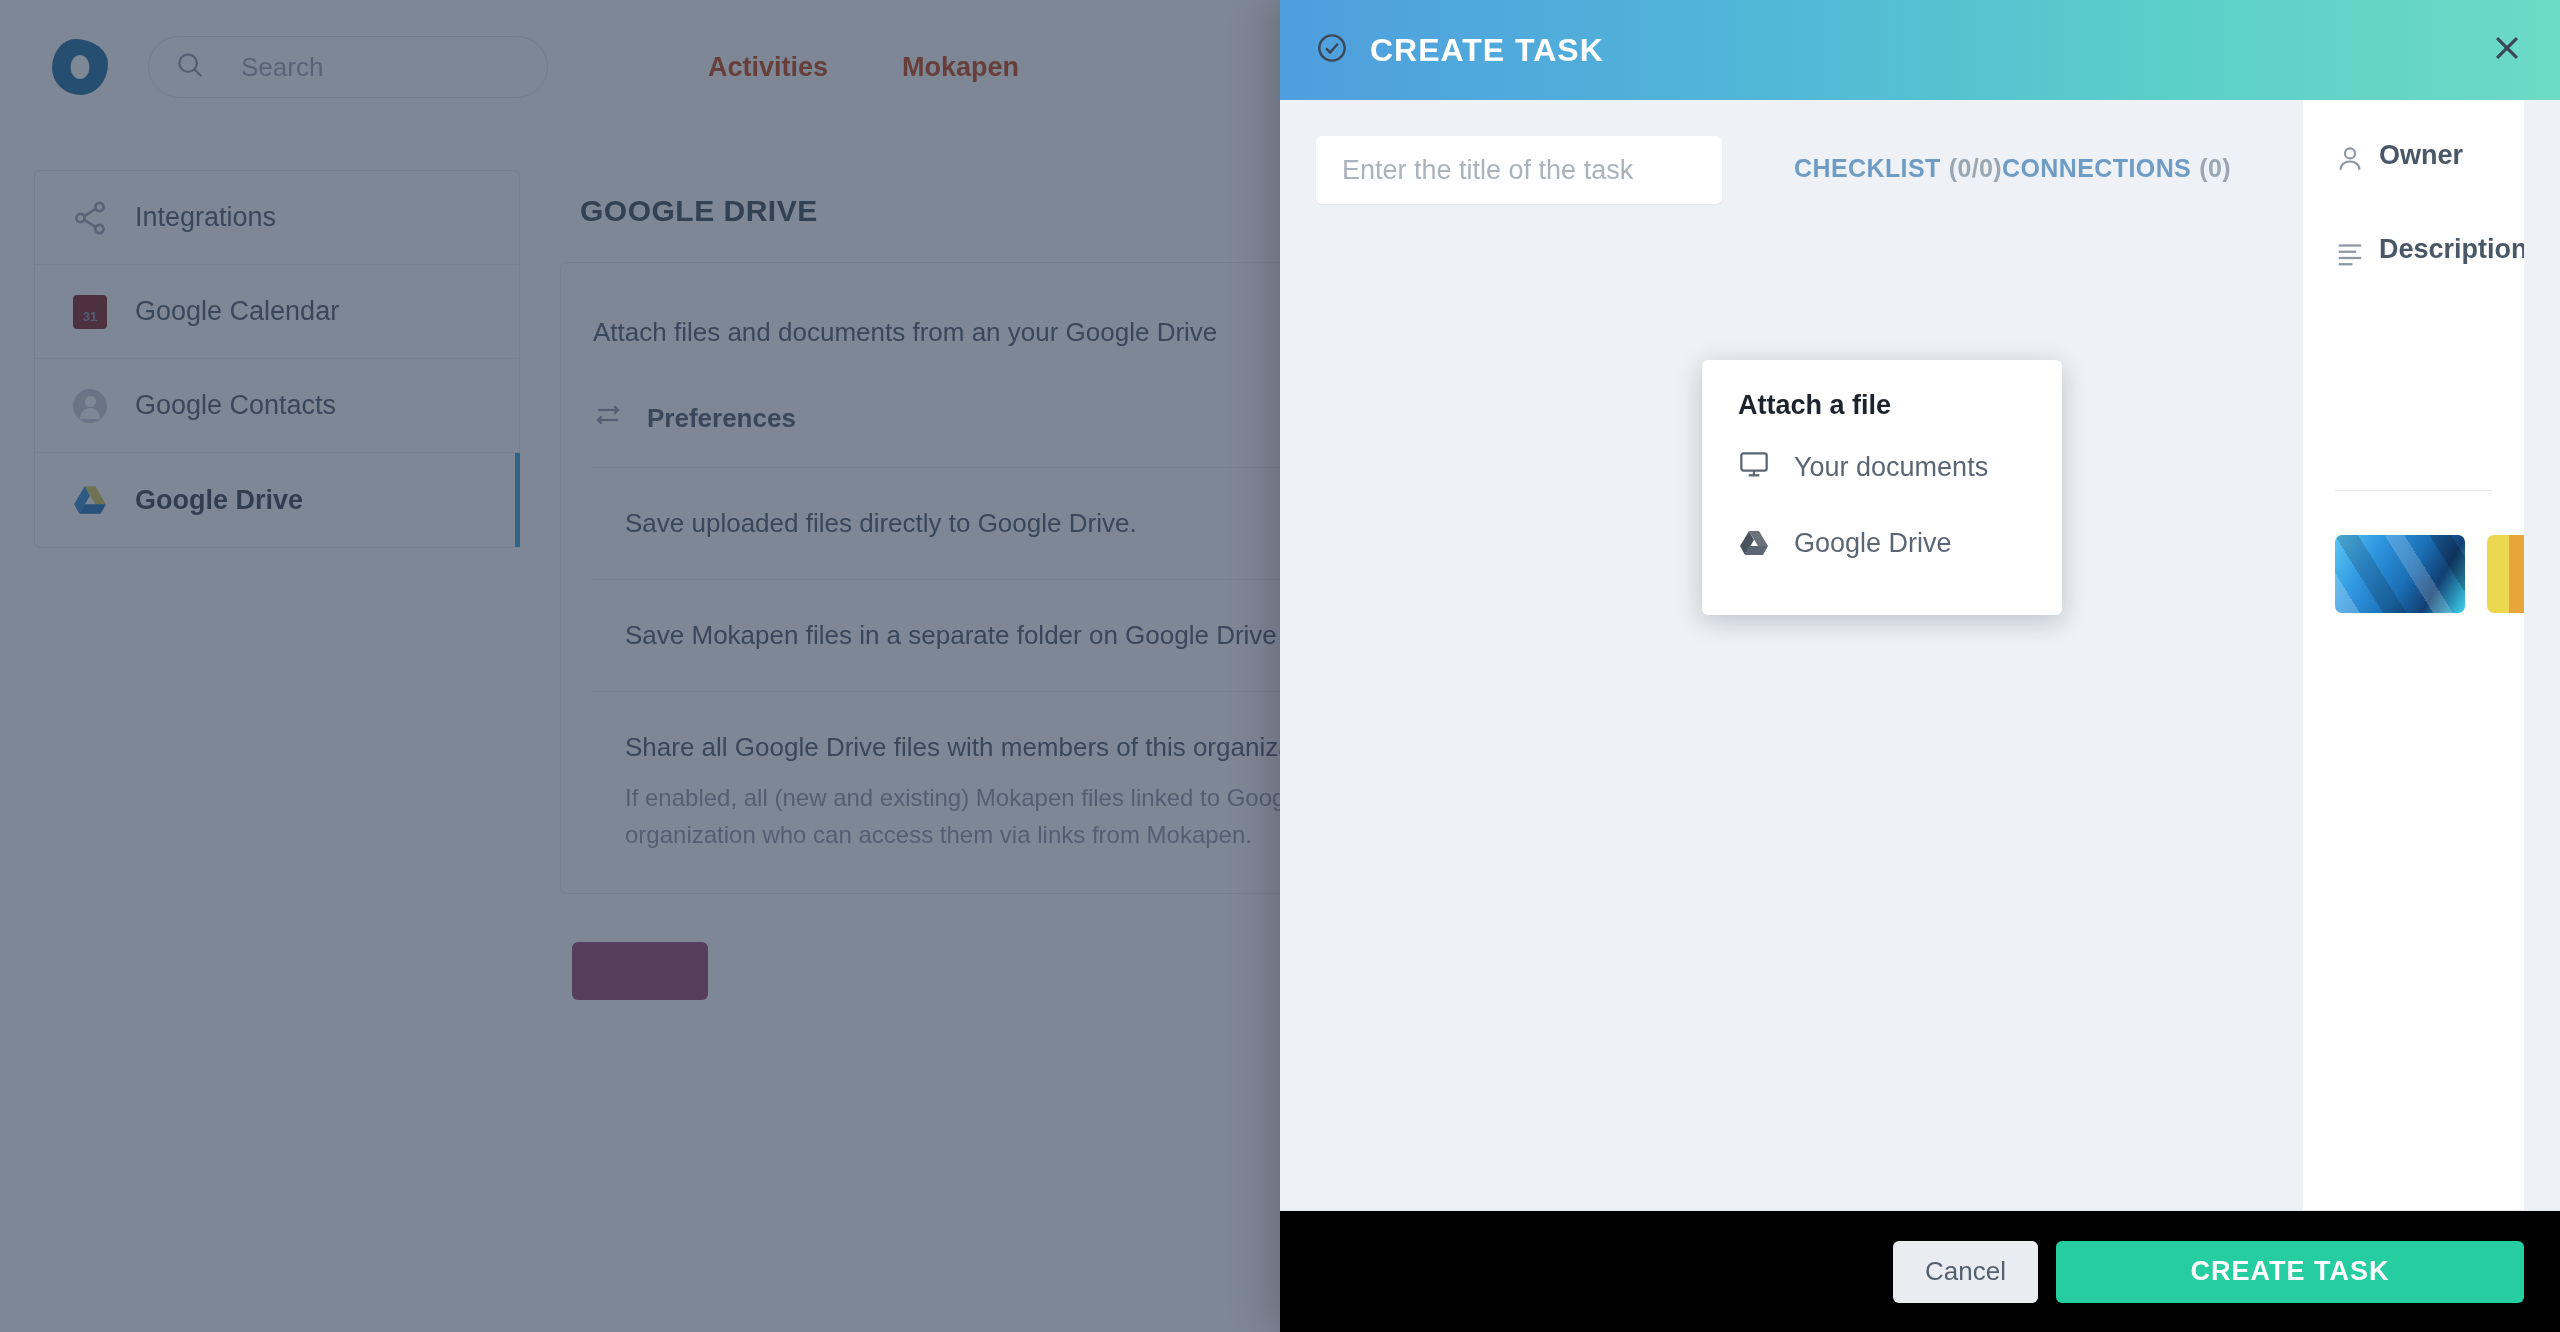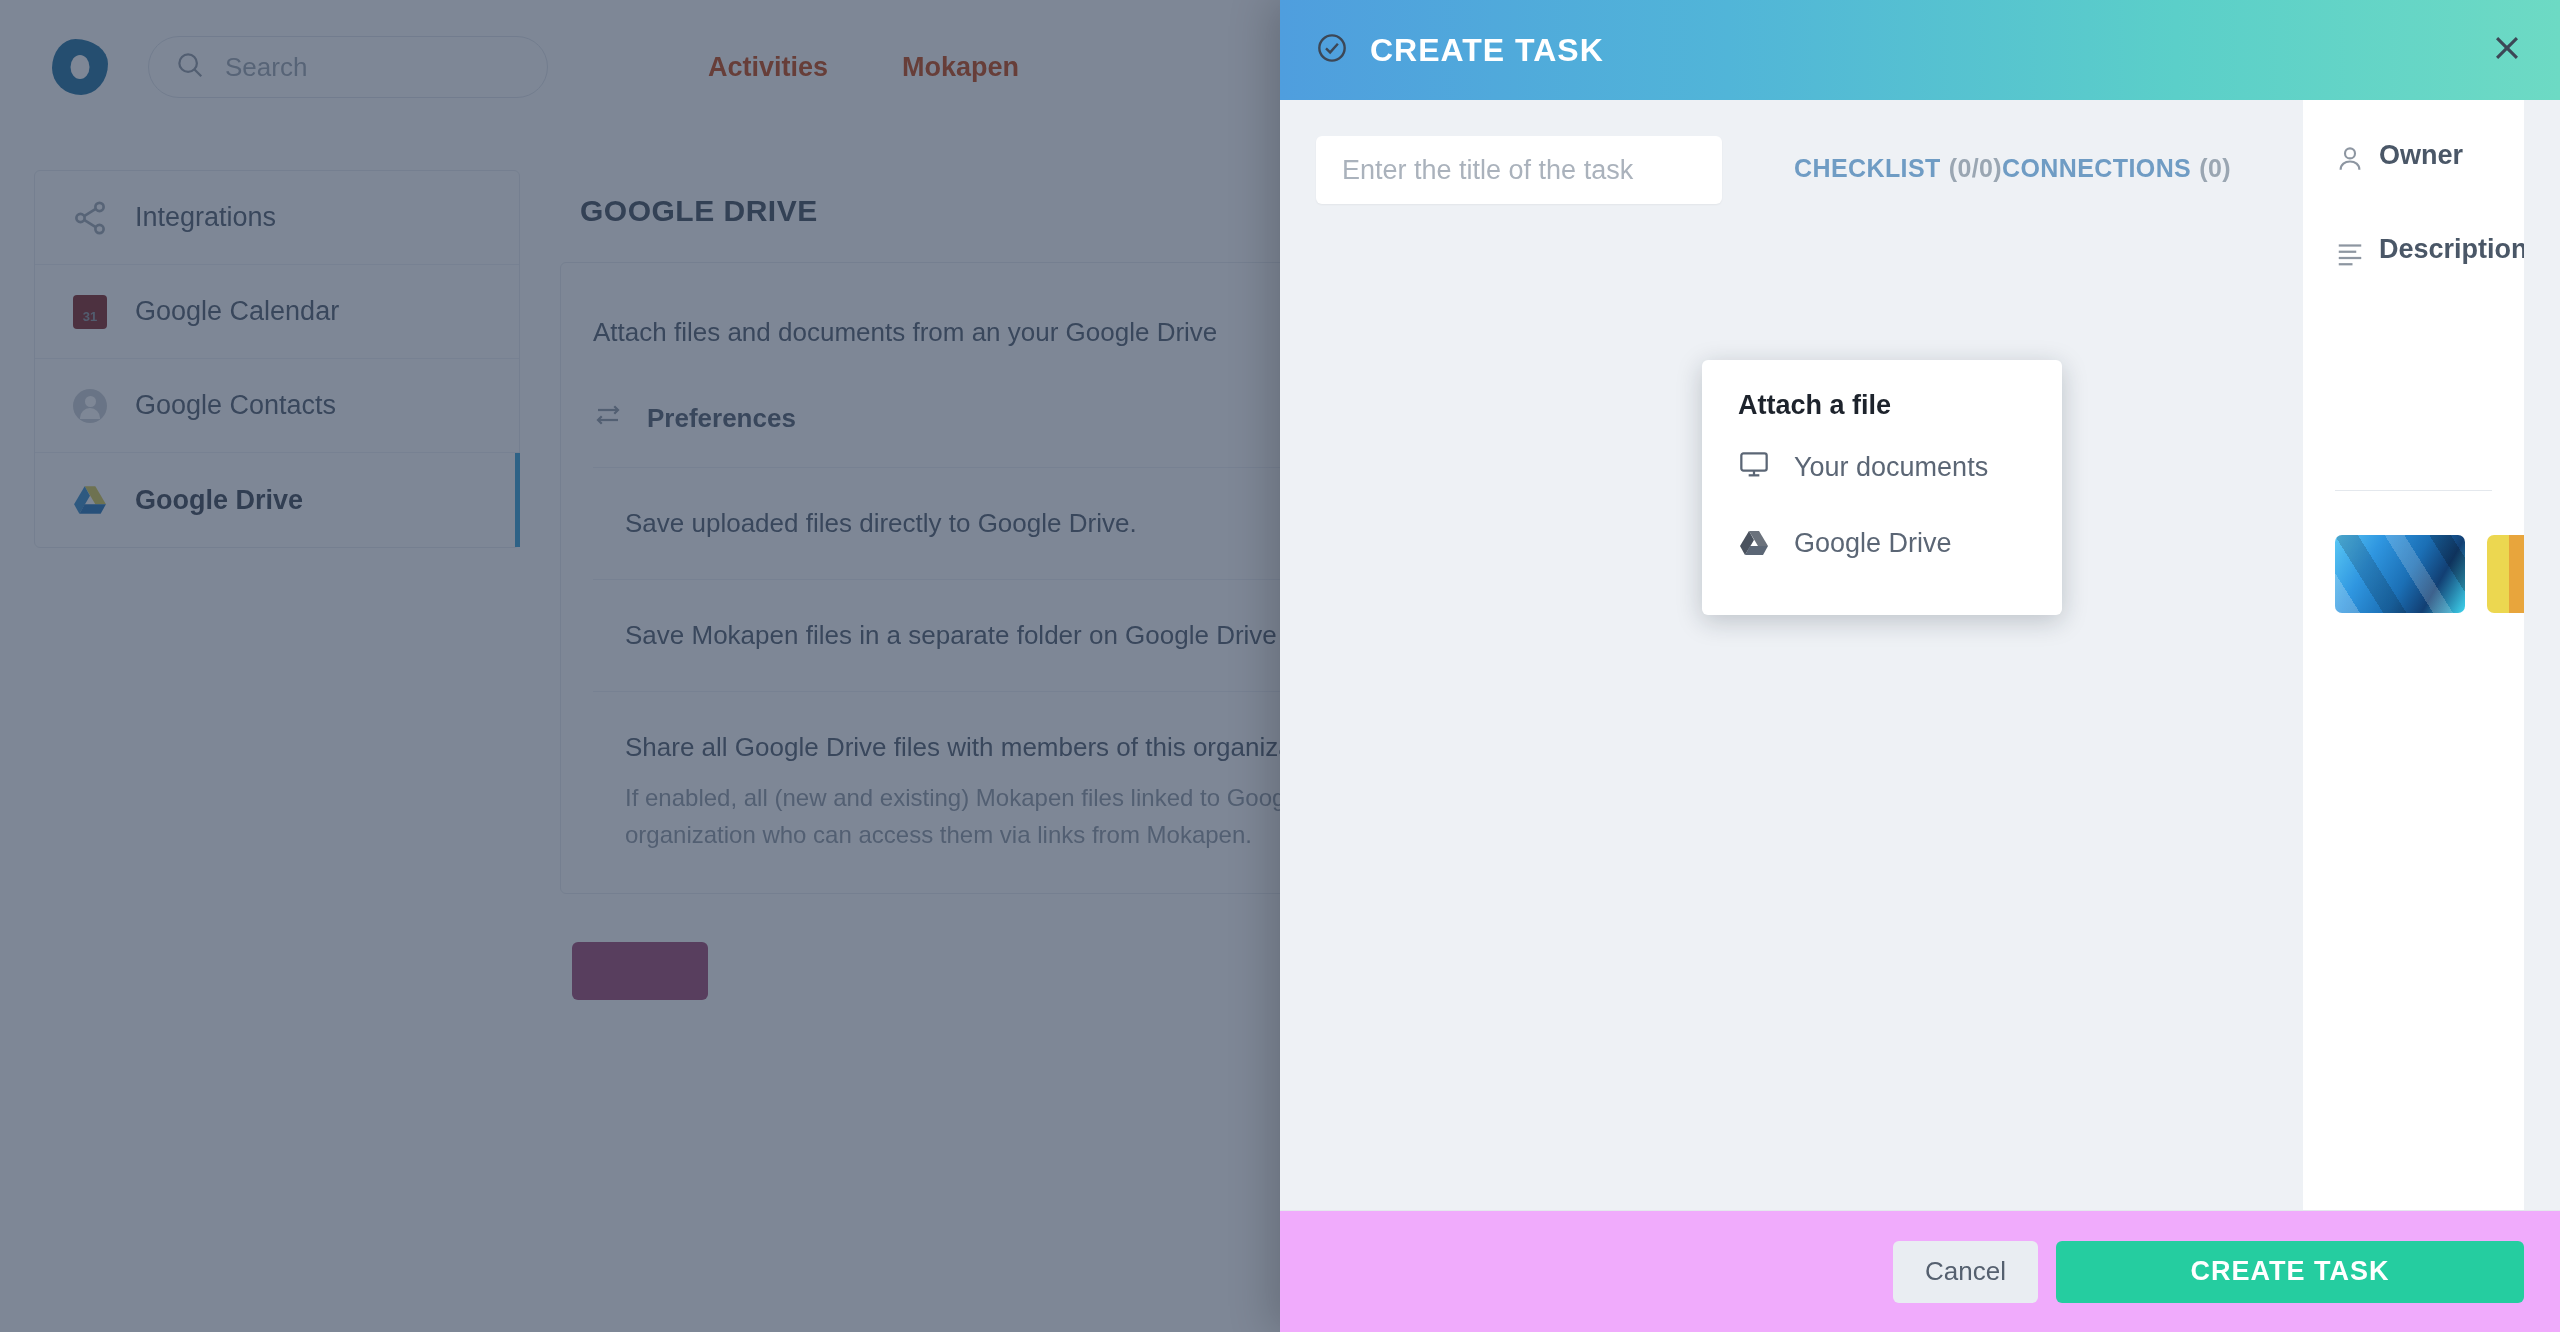--- a/index.html
+++ b/index.html
@@ -42,21 +42,21 @@
     border-radius: 50%;
     background: #ffffff;
     left: 50%; top: 50%; transform: translate(-50%,-50%);
   }
   .searchbox {
     width: 400px; height: 62px;
     border: 1.5px solid #dfe3e9;
     border-radius: 31px;
     display: flex; align-items: center;
     padding: 0 26px;
-    gap: 20px;
+    gap: 36px;
   }
   .searchbox svg { width: 30px; height: 30px; flex: 0 0 30px; }
   .search-placeholder {
     font-size: 26px; color: #9aa3ad;
   }
   .nav-links {
     display: flex; align-items: center; gap: 74px;
     margin-left: 160px;
   }
   .nav-link {
@@ -228,21 +228,21 @@
       background:
         linear-gradient(58deg, rgba(255,255,255,.22) 0 14%, transparent 14% 27%, rgba(0,0,0,.16) 27% 40%, transparent 40% 55%, rgba(255,255,255,.18) 55% 66%, transparent 66% 80%, rgba(0,0,0,.2) 80% 92%, transparent 92%);}
   .thumb-b { background: linear-gradient(90deg,
       #ecd750 0 16.6%, #e8a53c 16.6% 33.3%, #e04a70 33.3% 50%,
       #23c79a 50% 66.6%, #86cdf2 66.6% 83.3%, #4b8ed4 83.3% 100%); }
   .thumb-c { background: linear-gradient(120deg,
       #d9c228 0 22%, #5b99b8 22% 40%, #76b0c4 40% 70%, #1f6fb5 70% 100%); }
 
   .m-foot {
     flex: 0 0 122px; height:122px;
-    background:#f0abfc;
+    background:#000000;
     border-top:1px solid #e4e8ed;
     display:flex; align-items:center; justify-content:flex-end;
     gap: 18px; padding: 0 36px;
   }
   .btn-cancel {
     height:62px; padding: 0 32px; border:none; border-radius:6px;
     background:#e9edf2; color:#55606f; font-size:26px; cursor:pointer;
     font-family:"Liberation Sans", sans-serif;
   }
   .btn-create {

